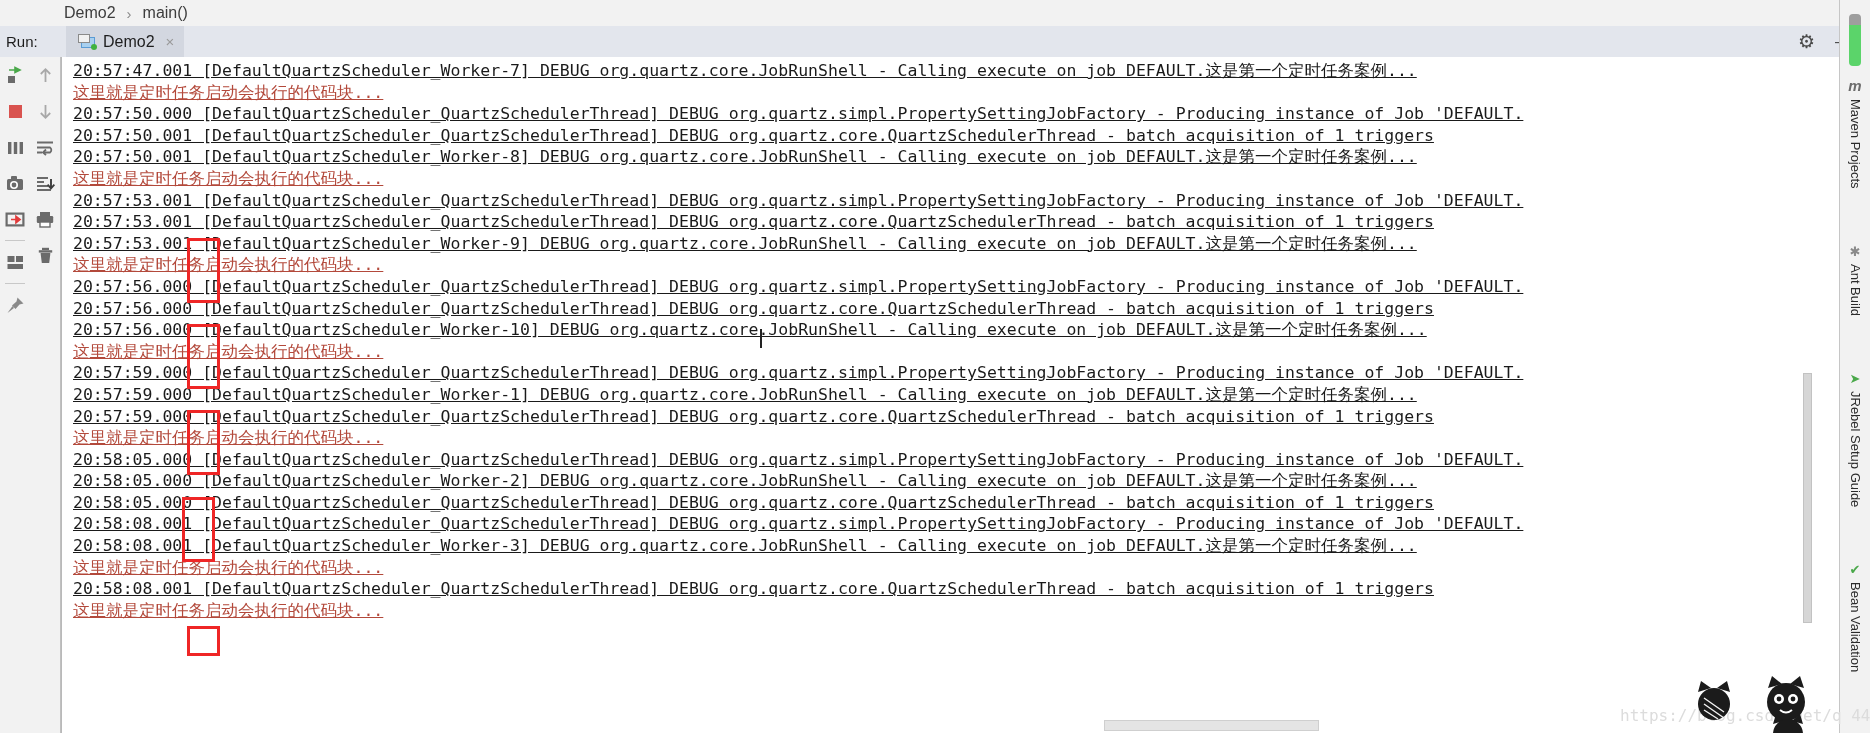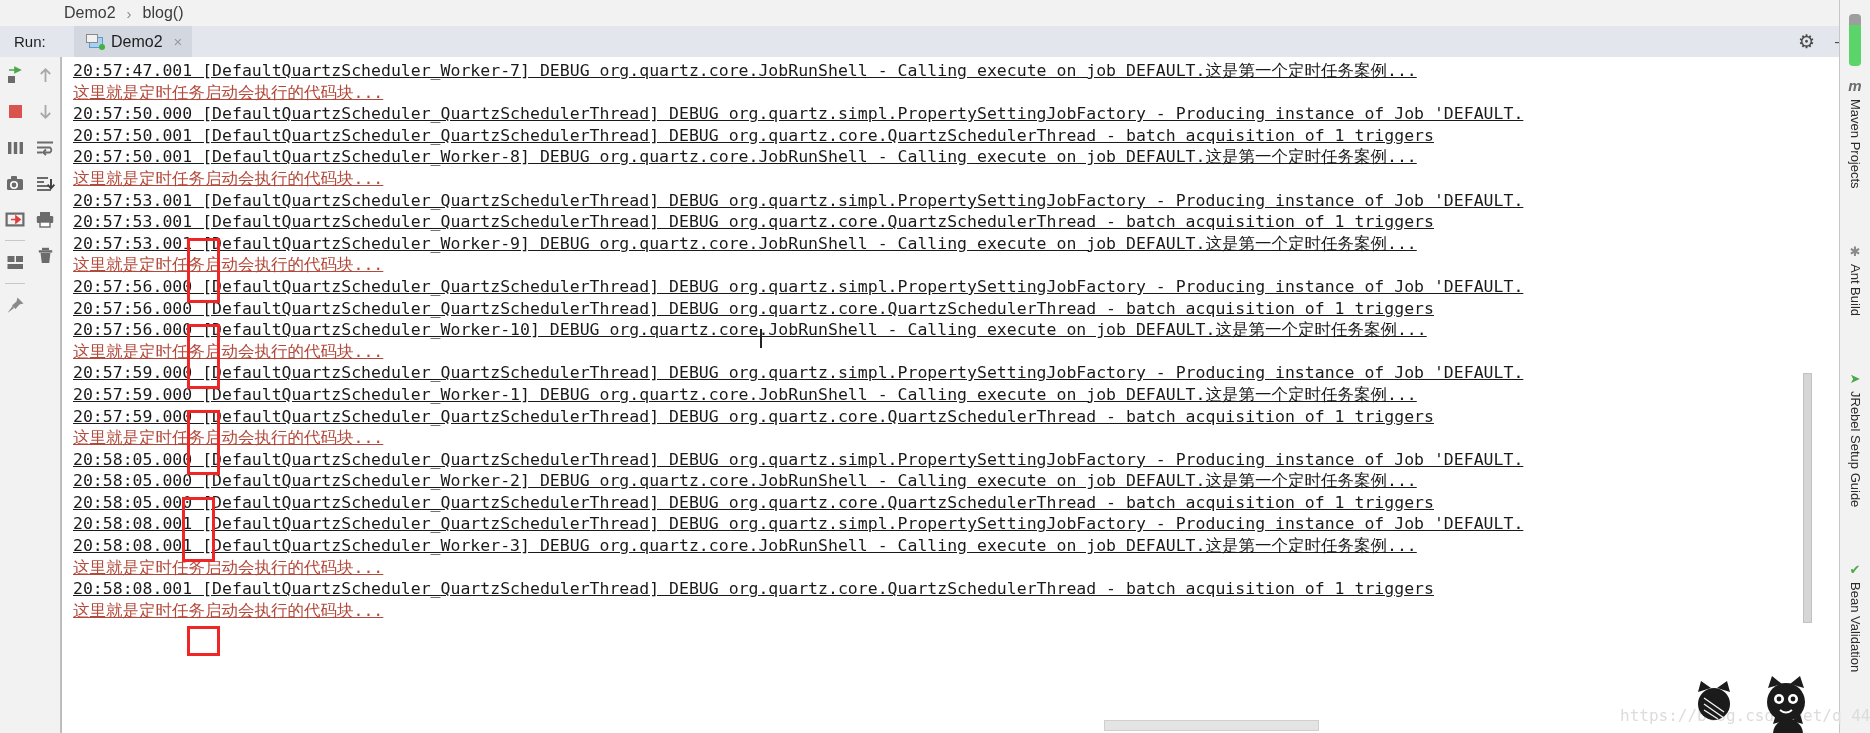--- a/index.html
+++ b/index.html
@@ -22,21 +22,21 @@
   .crumb.first{margin-left:62px;}
   .crumb-sep{margin:0 9px;color:#8a8a8a;font-size:15px;}
 
   
   .runbar{
     position:absolute;left:0;top:26px;width:1870px;height:31px;
     background:#e3e6ed;
     display:flex;align-items:center;
   }
   .runbar-label{
-    font-size:15px;color:#1d1d1d;margin-left:12px;padding-left:2px;width:60px;
+    font-size:15px;color:#1d1d1d;margin-left:4px;padding-left:2px;width:60px;
   }
   .run-tab{
     height:31px;display:flex;align-items:center;gap:7px;
     padding:0 10px 0 12px;background:#d3d7e0;
   }
   .run-tab-title{font-size:16px;color:#1d1d1d;}
   .run-tab-close{font-size:15px;color:#9a9a9a;margin-left:4px;}
   .runbar-right{margin-left:auto;display:flex;align-items:center;gap:20px;padding-right:18px;}
 
   
@@ -109,21 +109,21 @@
   .cat svg{display:block;}
 </style>
 </head>
 <body>
 
 <div class="app">
 
   <div class="breadcrumb">
     <span class="crumb first">Demo2</span>
     <span class="crumb-sep">›</span>
-    <span class="crumb">blog()</span>
+    <span class="crumb">main()</span>
   </div>
 
   <div class="runbar">
     <span class="runbar-label">Run:</span>
     <div class="run-tab">
       <span class="ic-runcfg">
         <span class="b"></span>
           <span class="f"></span>
           <span class="d"></span>
       </span>

